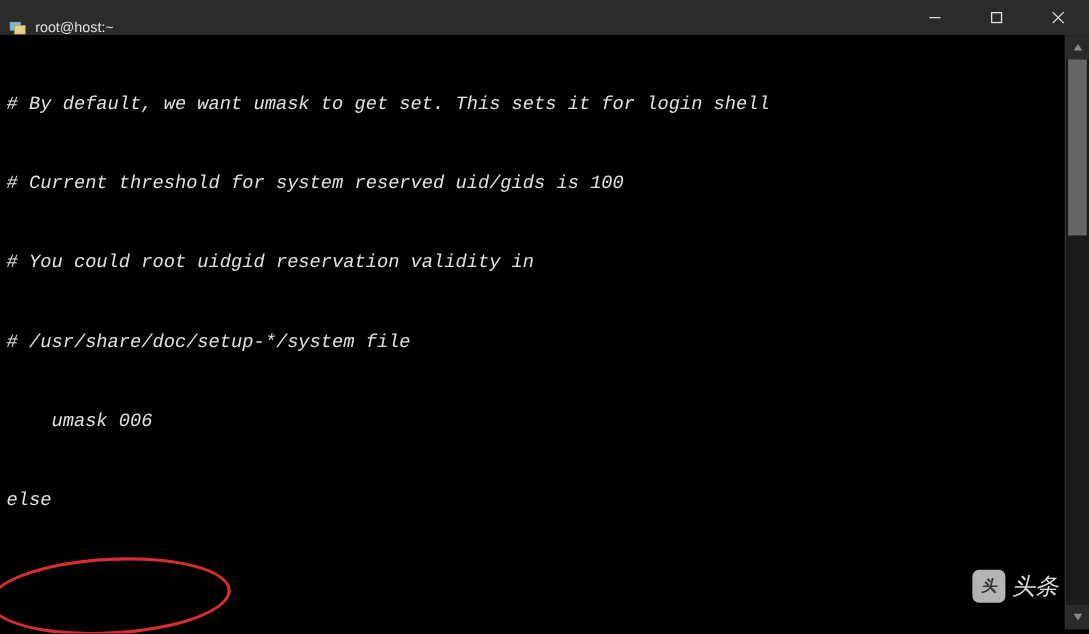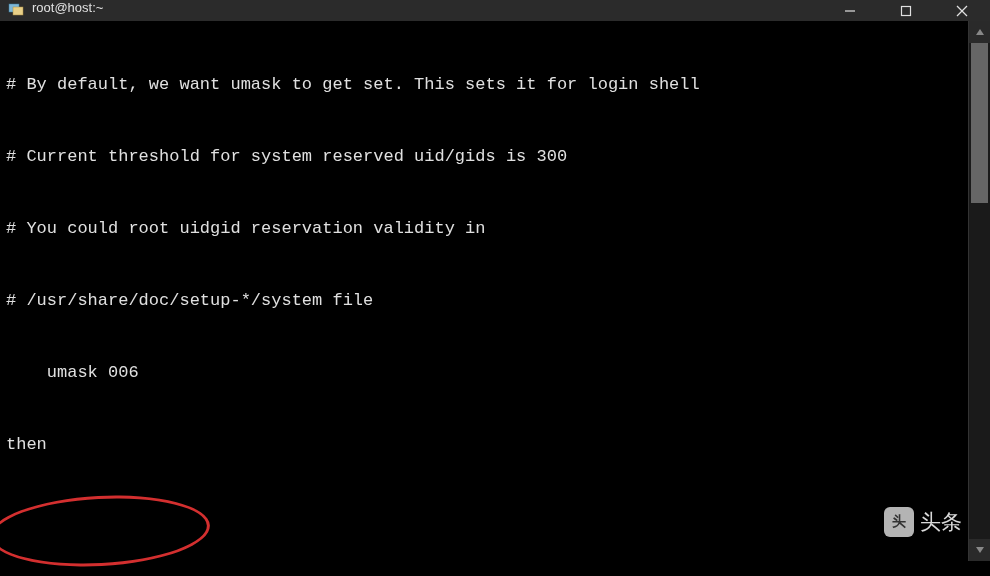--- a/index.html
+++ b/index.html
@@ -9,24 +9,24 @@
     }
     body {
       width: 990px;
       height: 576px;
       background: #000;
       font-family: Consolas, "Courier New", monospace;
       overflow: hidden;
       position: relative;
     }
     .titlebar {
-      height: 21px;
+      height: 32px;
       background: #2b2b2b;
       display: flex;
-      align-items: flex-start;
+      align-items: flex-end;
       padding-left: 8px;
       color: #e0e0e0;
       font-family: "Segoe UI", Tahoma, sans-serif;
       font-size: 13px;
     }
     .titlebar .icon {
       width: 16px;
       height: 16px;
       margin-right: 8px;
       display: inline-flex;
@@ -52,20 +52,21 @@
     }
     .window-btn svg {
       stroke: #e0e0e0;
       fill: none;
     }
     .terminal-container {
       position: relative;
       height: 540px;
       background: #000;
       display: flex;
+      font-style: italic;
     }
     .terminal {
       flex: 1;
       padding: 4px 6px;
       color: #e0e0e0;
       font-size: 17px;
       line-height: 24px;
       white-space: pre;
       font-family: Consolas, "Courier New", monospace;
       overflow: hidden;
@@ -163,25 +164,25 @@
           <line x1="1" y1="1" x2="11" y2="11" stroke-width="1.2"></line>
           <line x1="11" y1="1" x2="1" y2="11" stroke-width="1.2"></line>
         </svg>
     </div>
   </div>
 </div>
 
 <div class="terminal-container">
   <div class="terminal">
     <div class="line"># By default, we want umask to get set. This sets it for login shell</div>
-    <div class="line"># Current threshold for system reserved uid/gids is 300</div>
+    <div class="line"># Current threshold for system reserved uid/gids is 100</div>
     <div class="line"># You could root uidgid reservation validity in</div>
     <div class="line"># /usr/share/doc/setup-*/system file</div>
     <div class="line">    umask 006</div>
-    <div class="line">then</div>
+    <div class="line">else</div>
     
     
     
     
     
     
     
     
     
     

